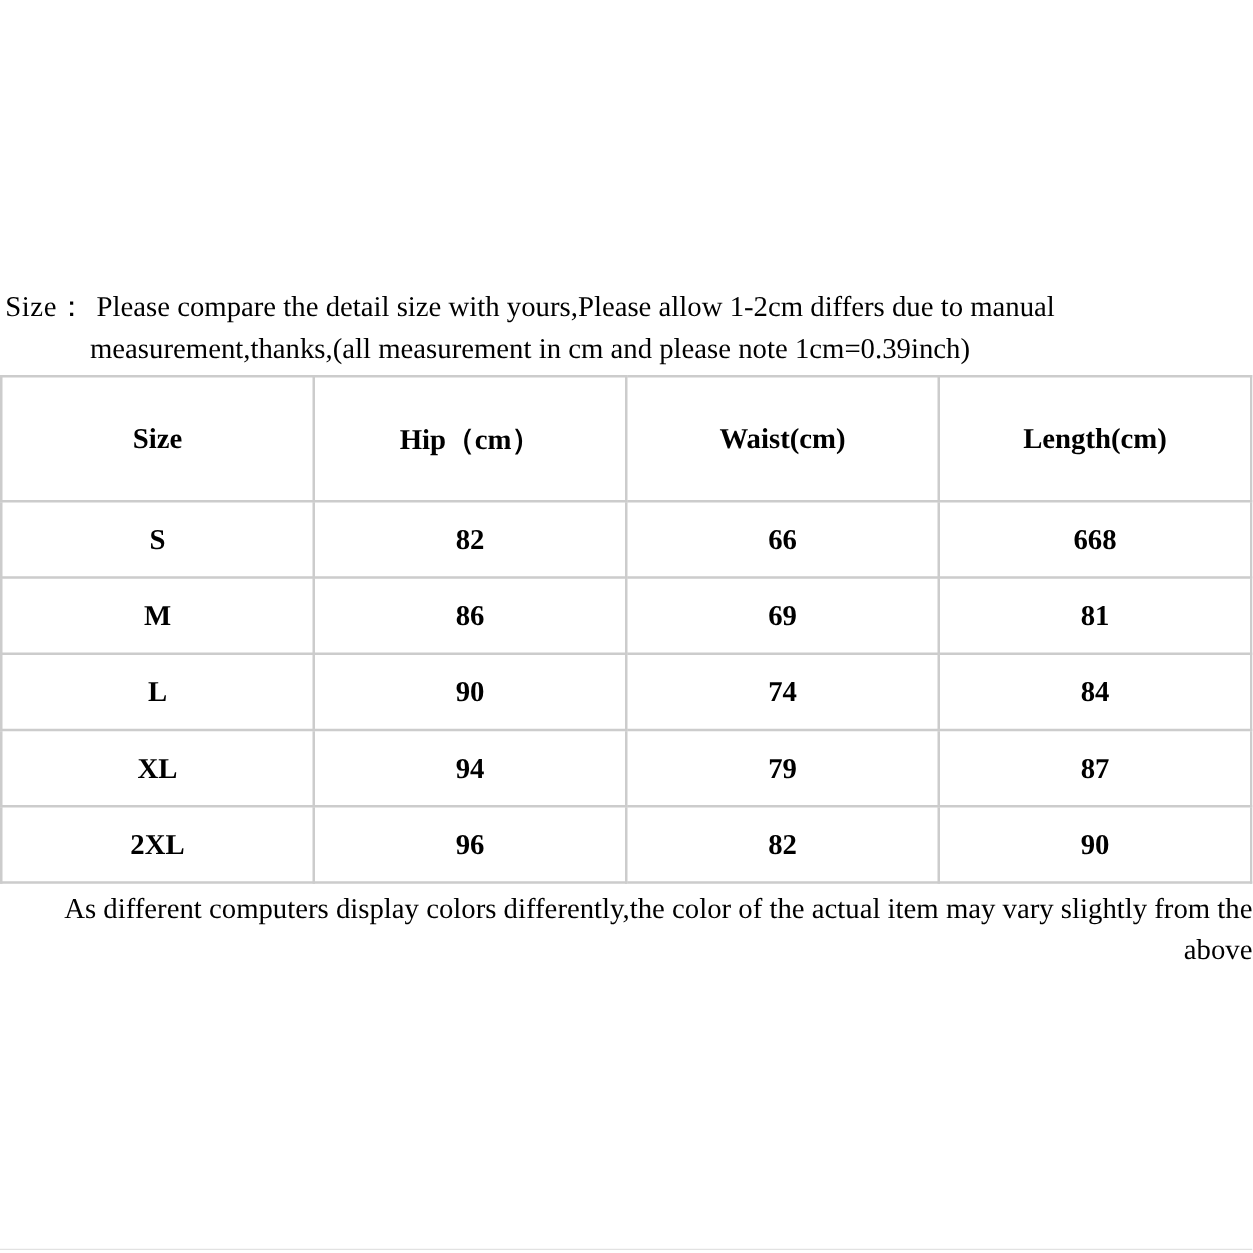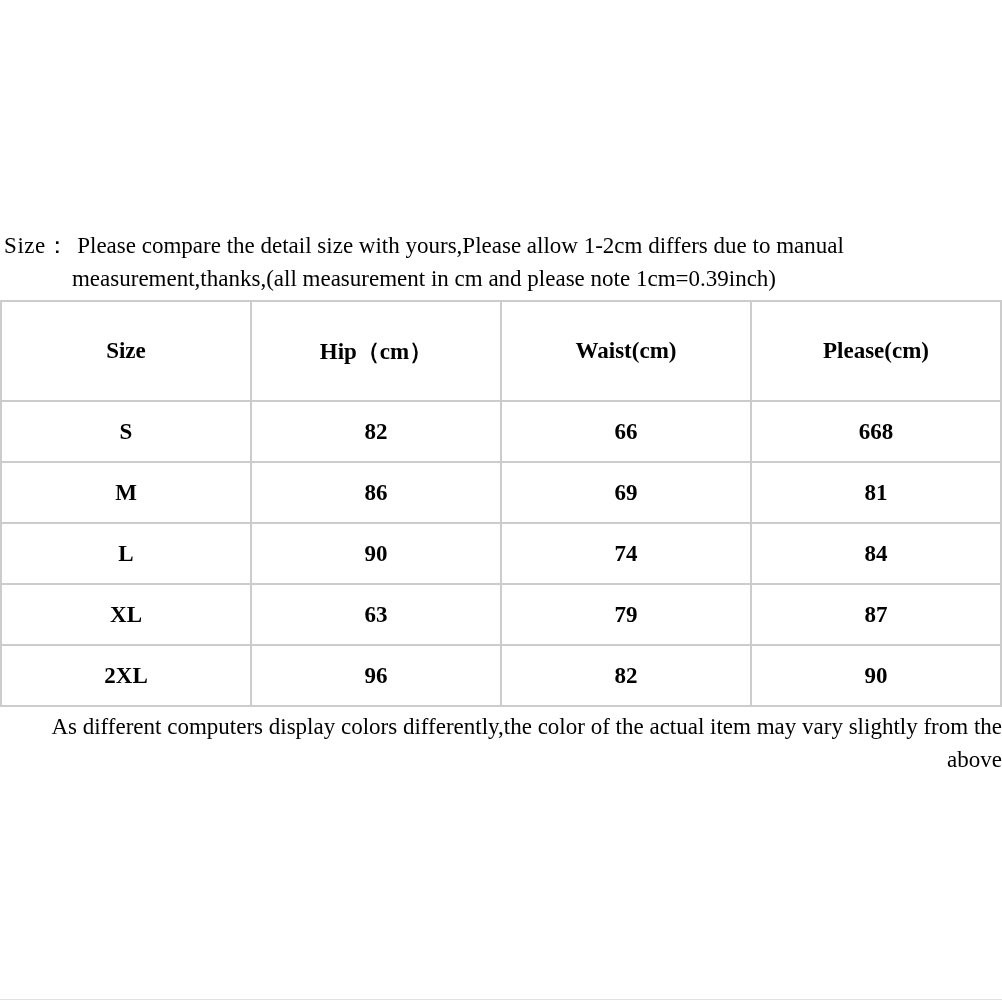--- a/index.html
+++ b/index.html
@@ -70,21 +70,21 @@
   </div>
   <div>measurement,thanks,(all measurement in cm and please note 1cm=0.39inch)</div>
 </div>
 
 <table class="size-chart">
   <thead>
     <tr>
       <th>Size</th>
       <th>Hip（cm）</th>
       <th>Waist(cm)</th>
-      <th>Please(cm)</th>
+      <th>Length(cm)</th>
     </tr>
   </thead>
   <tbody>
     <tr>
       <td>S</td>
       <td>82</td>
       <td>66</td>
       <td>668</td>
     </tr>
     <tr>
@@ -94,21 +94,21 @@
       <td>81</td>
     </tr>
     <tr>
       <td>L</td>
       <td>90</td>
       <td>74</td>
       <td>84</td>
     </tr>
     <tr>
       <td>XL</td>
-      <td>63</td>
+      <td>94</td>
       <td>79</td>
       <td>87</td>
     </tr>
     <tr>
       <td>2XL</td>
       <td>96</td>
       <td>82</td>
       <td>90</td>
     </tr>
   </tbody>

